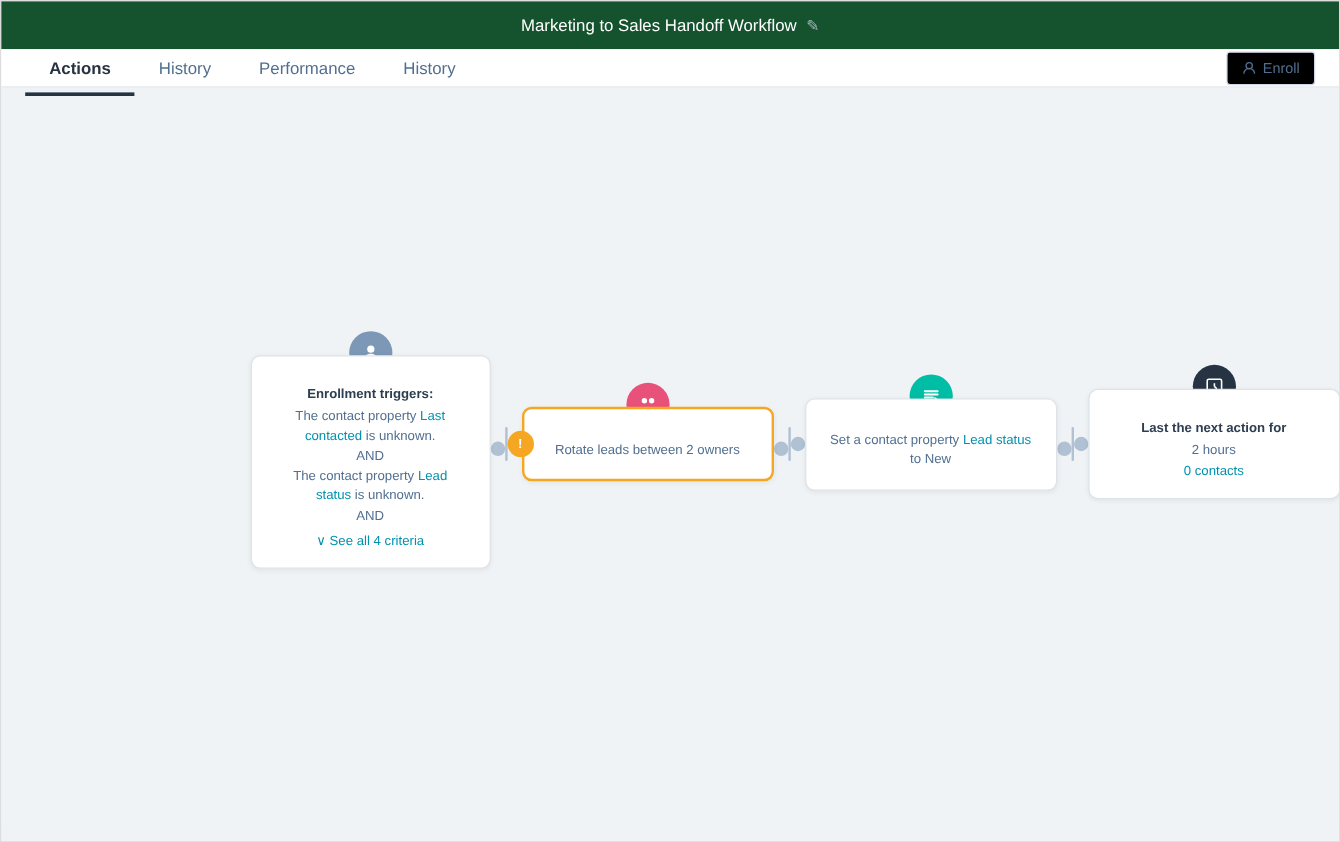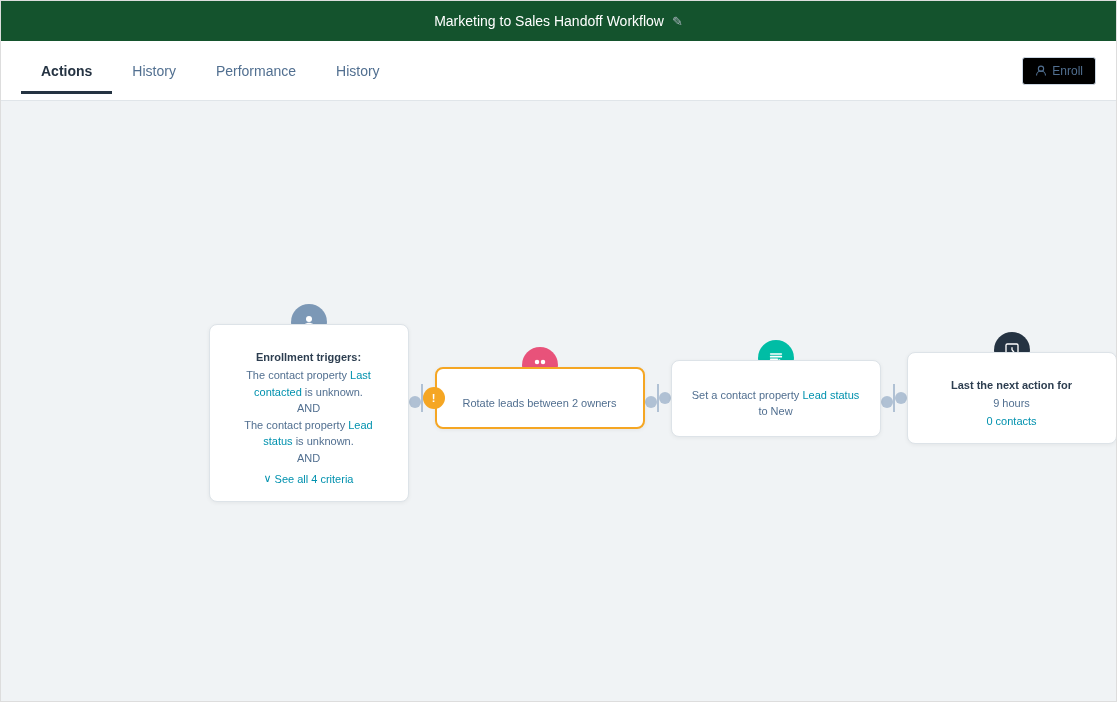--- a/index.html
+++ b/index.html
@@ -23,21 +23,21 @@
       font-size: 13px;
     }
 
     
     .nav-tabs {
       background: #fff;
       border-bottom: 1px solid #e0e5e9;
       display: flex;
       align-items: center;
       padding: 0 20px;
-      height: 60px;
+      height: 32px;
       position: relative;
     }
     .nav-tab {
       padding: 14px 20px;
       font-size: 14px;
       color: #516f90;
       cursor: pointer;
       position: relative;
       text-decoration: none;
     }
@@ -317,21 +317,21 @@
             <svg width="16" height="16" viewBox="0 0 24 24" fill="none" stroke="white" stroke-width="2">
               <rect x="3" y="3" width="18" height="18" rx="2"></rect>
               <line x1="12" y1="8" x2="12" y2="12"></line>
               <line x1="12" y1="12" x2="15" y2="15"></line>
             </svg>
           </div>
         </div>
         <div class="node-card action-card">
           <div class="node-content">
             <div class="node-title">Last the next action for</div>
-            <div class="node-text">9 hours</div>
+            <div class="node-text">2 hours</div>
             <div class="node-count">0 contacts</div>
           </div>
         </div>
       </div>
 
     </div>
   </div>
 
 </div>
 

